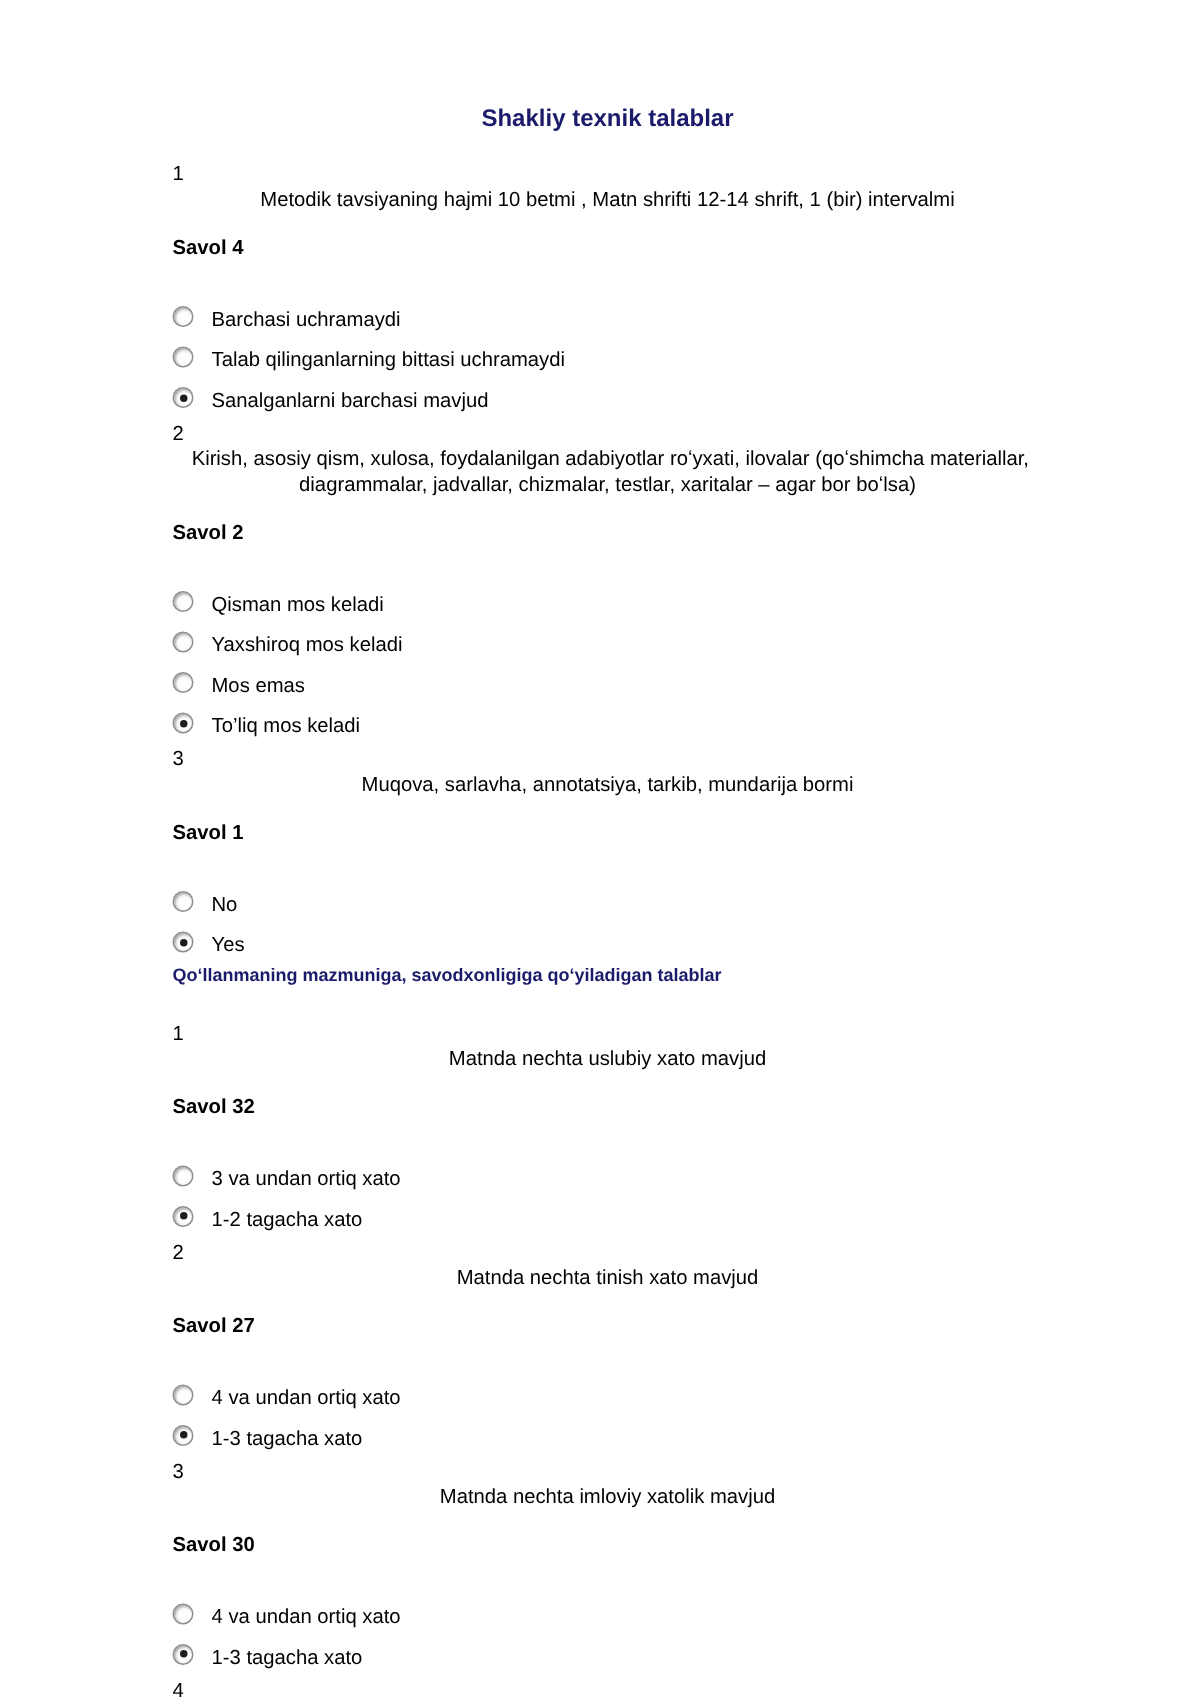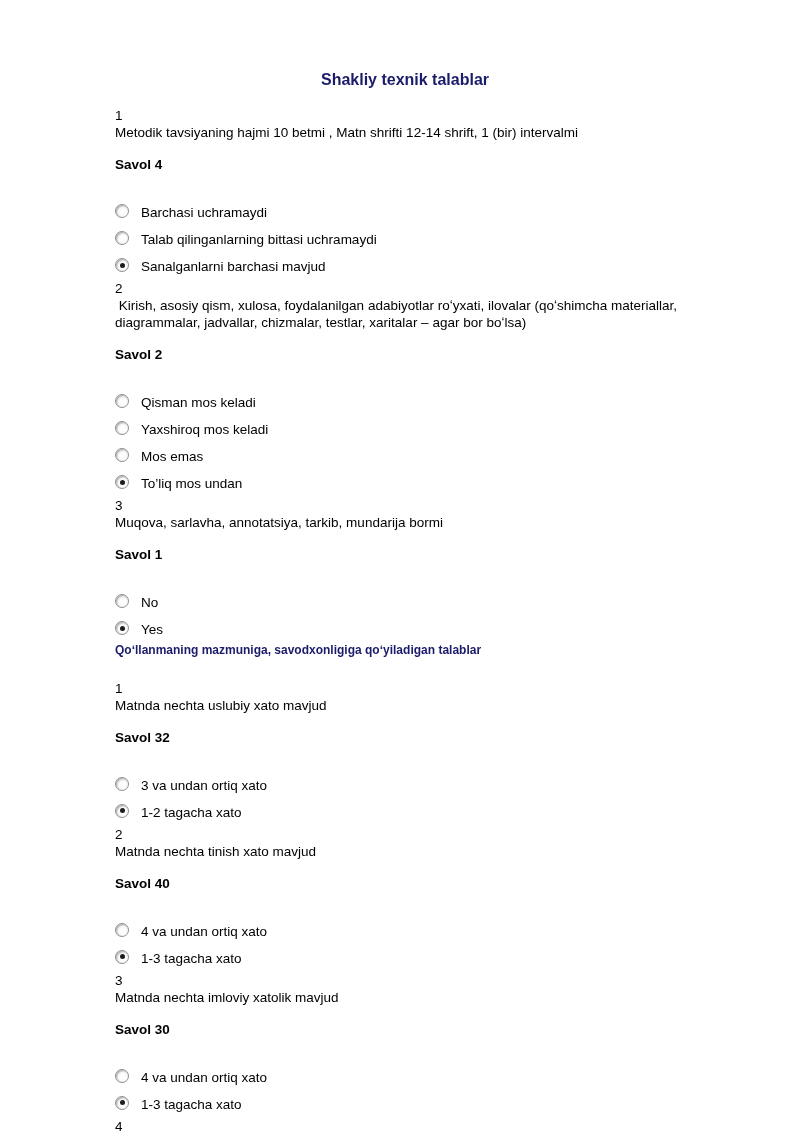--- a/index.html
+++ b/index.html
@@ -32,20 +32,21 @@
   .section-heading.s1 {
     font-size: 12px;
     margin: 2px 0 22px 0;
   }
   .q-number {
     line-height: 17px;
   }
   .q-text {
     line-height: 17px;
     white-space: pre-wrap;
+    text-align: center;
   }
   .savol {
     margin-top: 15px;
     line-height: 17px;
     font-weight: bold;
   }
   .options {
     margin-top: 24px;
     margin-bottom: 2px;
   }
@@ -118,21 +119,21 @@
       <div class="option">
         <span class="radio"></span>
         <span class="option-label">Yaxshiroq mos keladi</span>
       </div>
       <div class="option">
         <span class="radio"></span>
         <span class="option-label">Mos emas</span>
       </div>
       <div class="option">
         <span class="radio selected"></span>
-        <span class="option-label">To’liq mos undan</span>
+        <span class="option-label">To’liq mos keladi</span>
       </div>
     </div>
     <div class="q-number">3</div>
     <div class="q-text">Muqova, sarlavha, annotatsiya, tarkib, mundarija bormi</div>
     <div class="savol">Savol 1</div>
     <div class="options">
       <div class="option">
         <span class="radio"></span>
         <span class="option-label">No</span>
       </div>
@@ -150,21 +151,21 @@
         <span class="radio"></span>
         <span class="option-label">3 va undan ortiq xato</span>
       </div>
       <div class="option">
         <span class="radio selected"></span>
         <span class="option-label">1-2 tagacha xato</span>
       </div>
     </div>
     <div class="q-number">2</div>
     <div class="q-text">Matnda nechta tinish xato mavjud</div>
-    <div class="savol">Savol 40</div>
+    <div class="savol">Savol 27</div>
     <div class="options">
       <div class="option">
         <span class="radio"></span>
         <span class="option-label">4 va undan ortiq xato</span>
       </div>
       <div class="option">
         <span class="radio selected"></span>
         <span class="option-label">1-3 tagacha xato</span>
       </div>
     </div>

